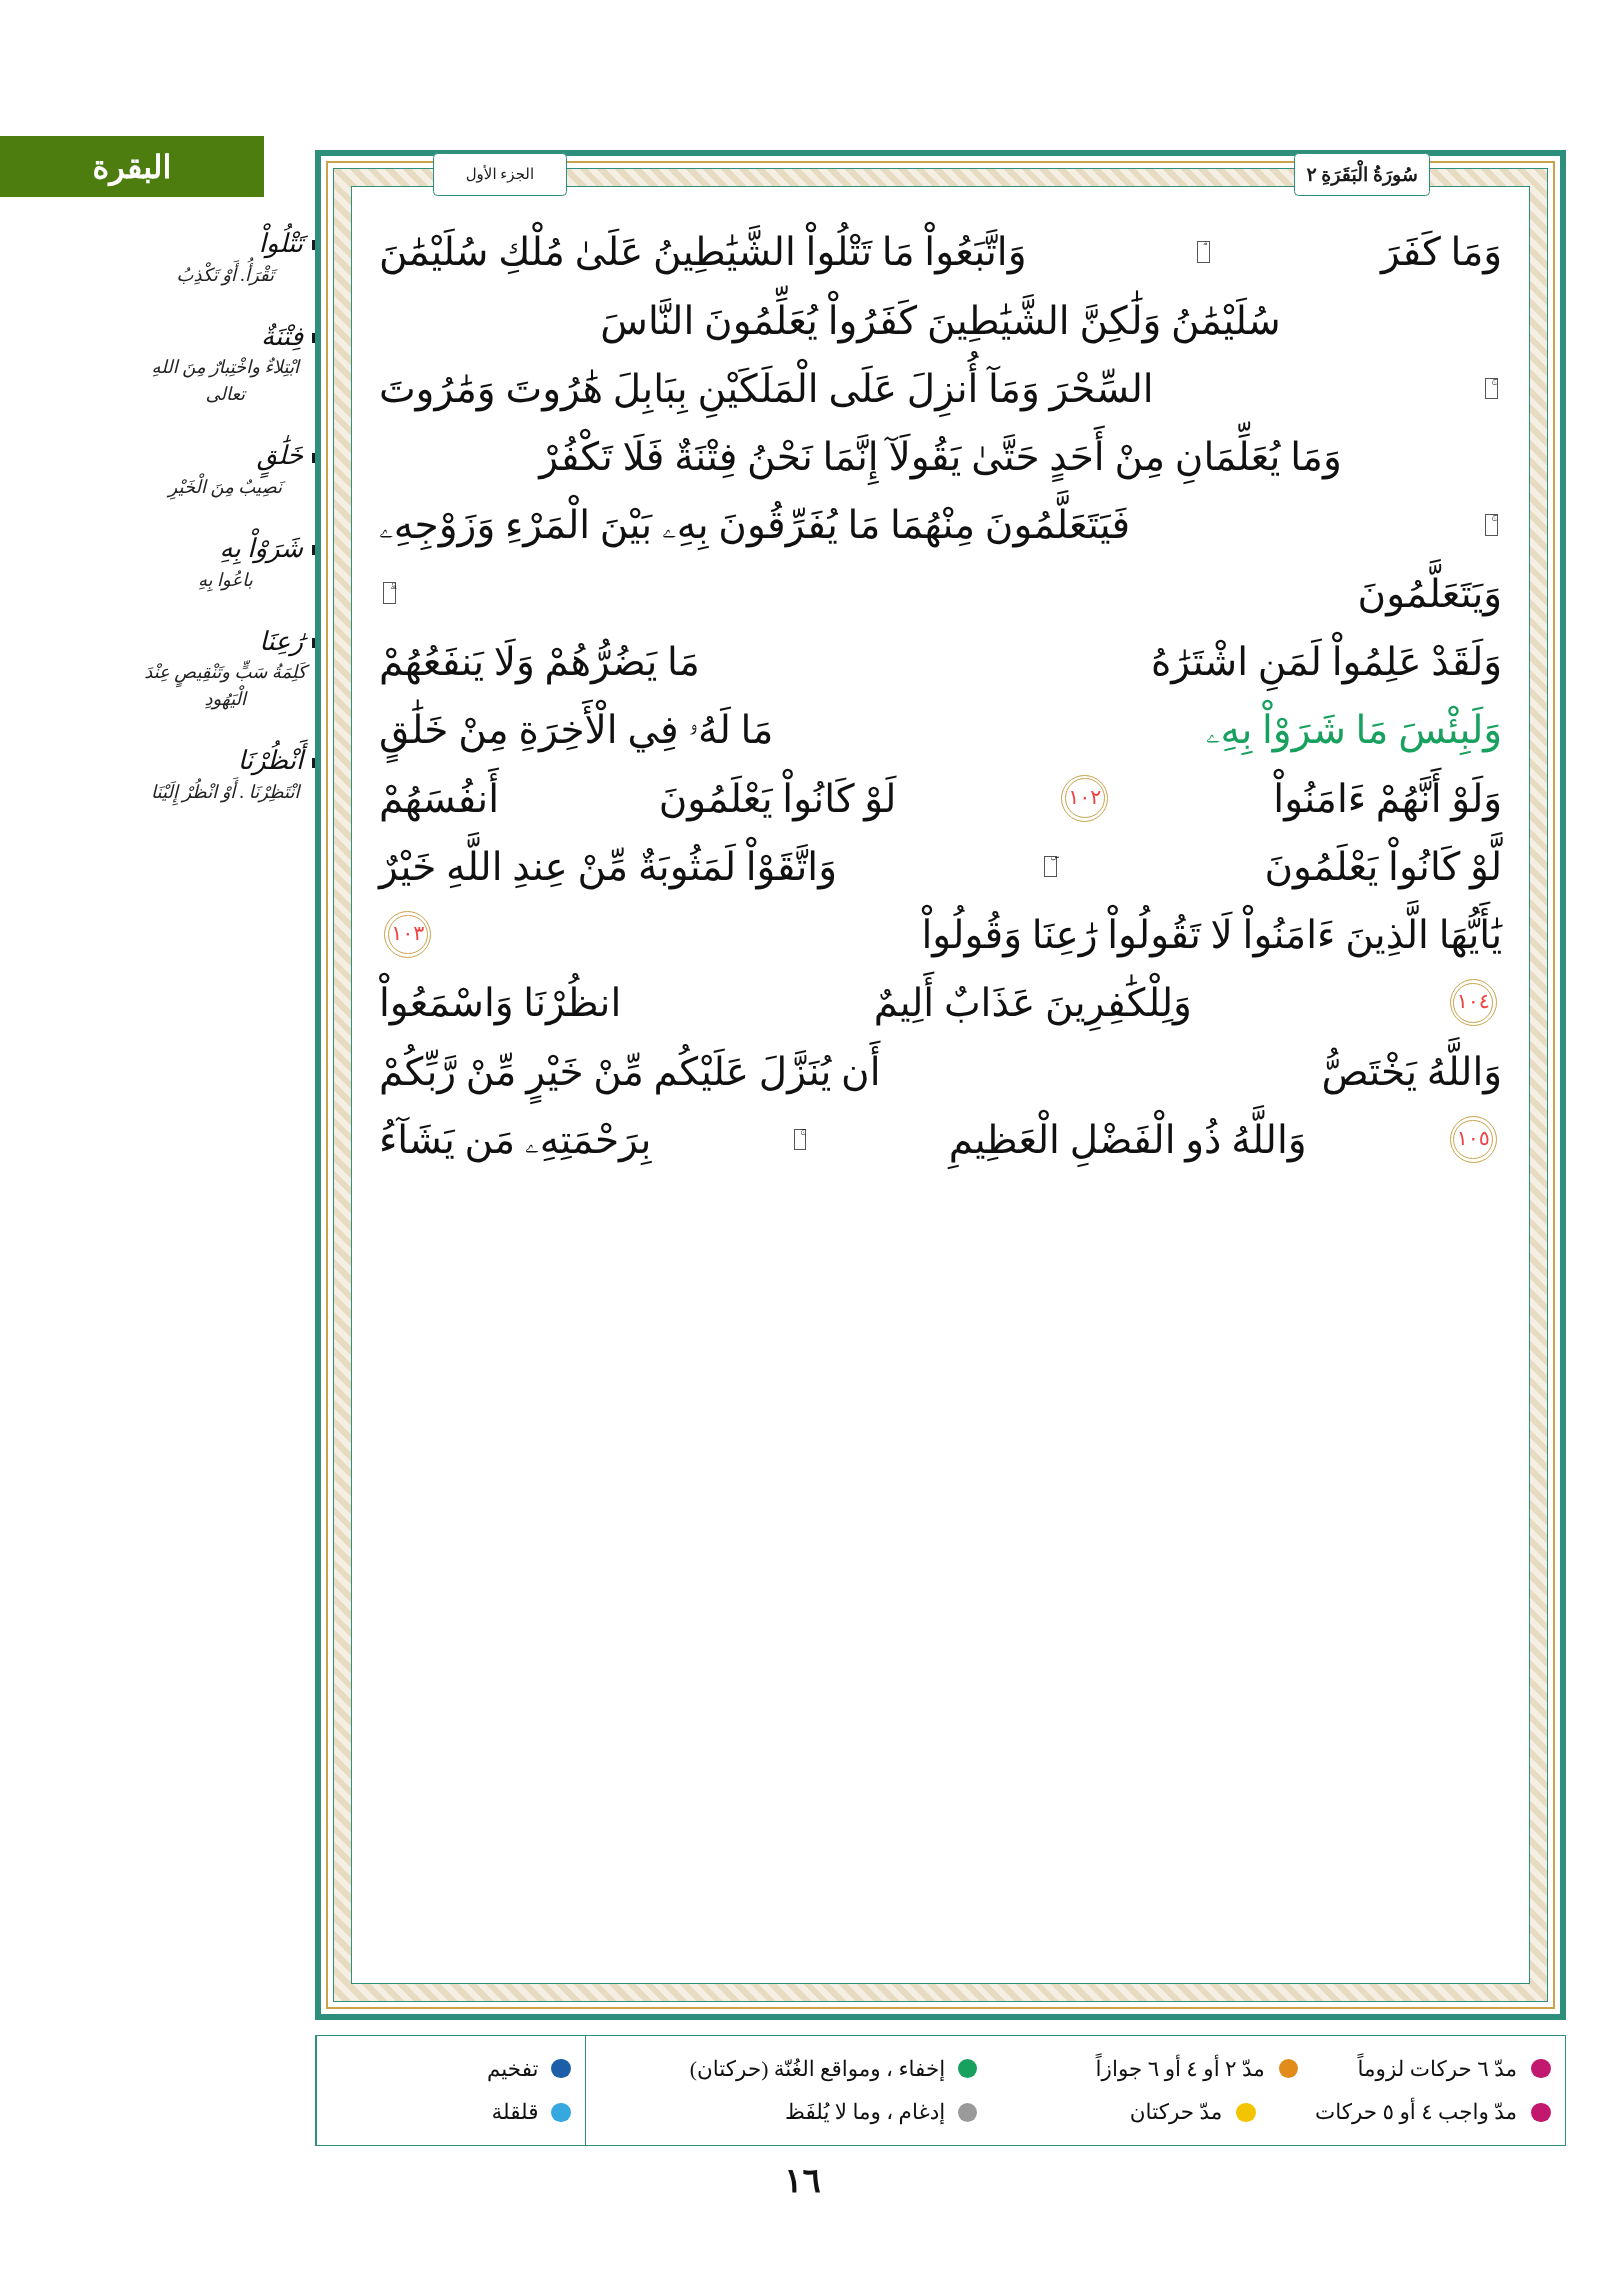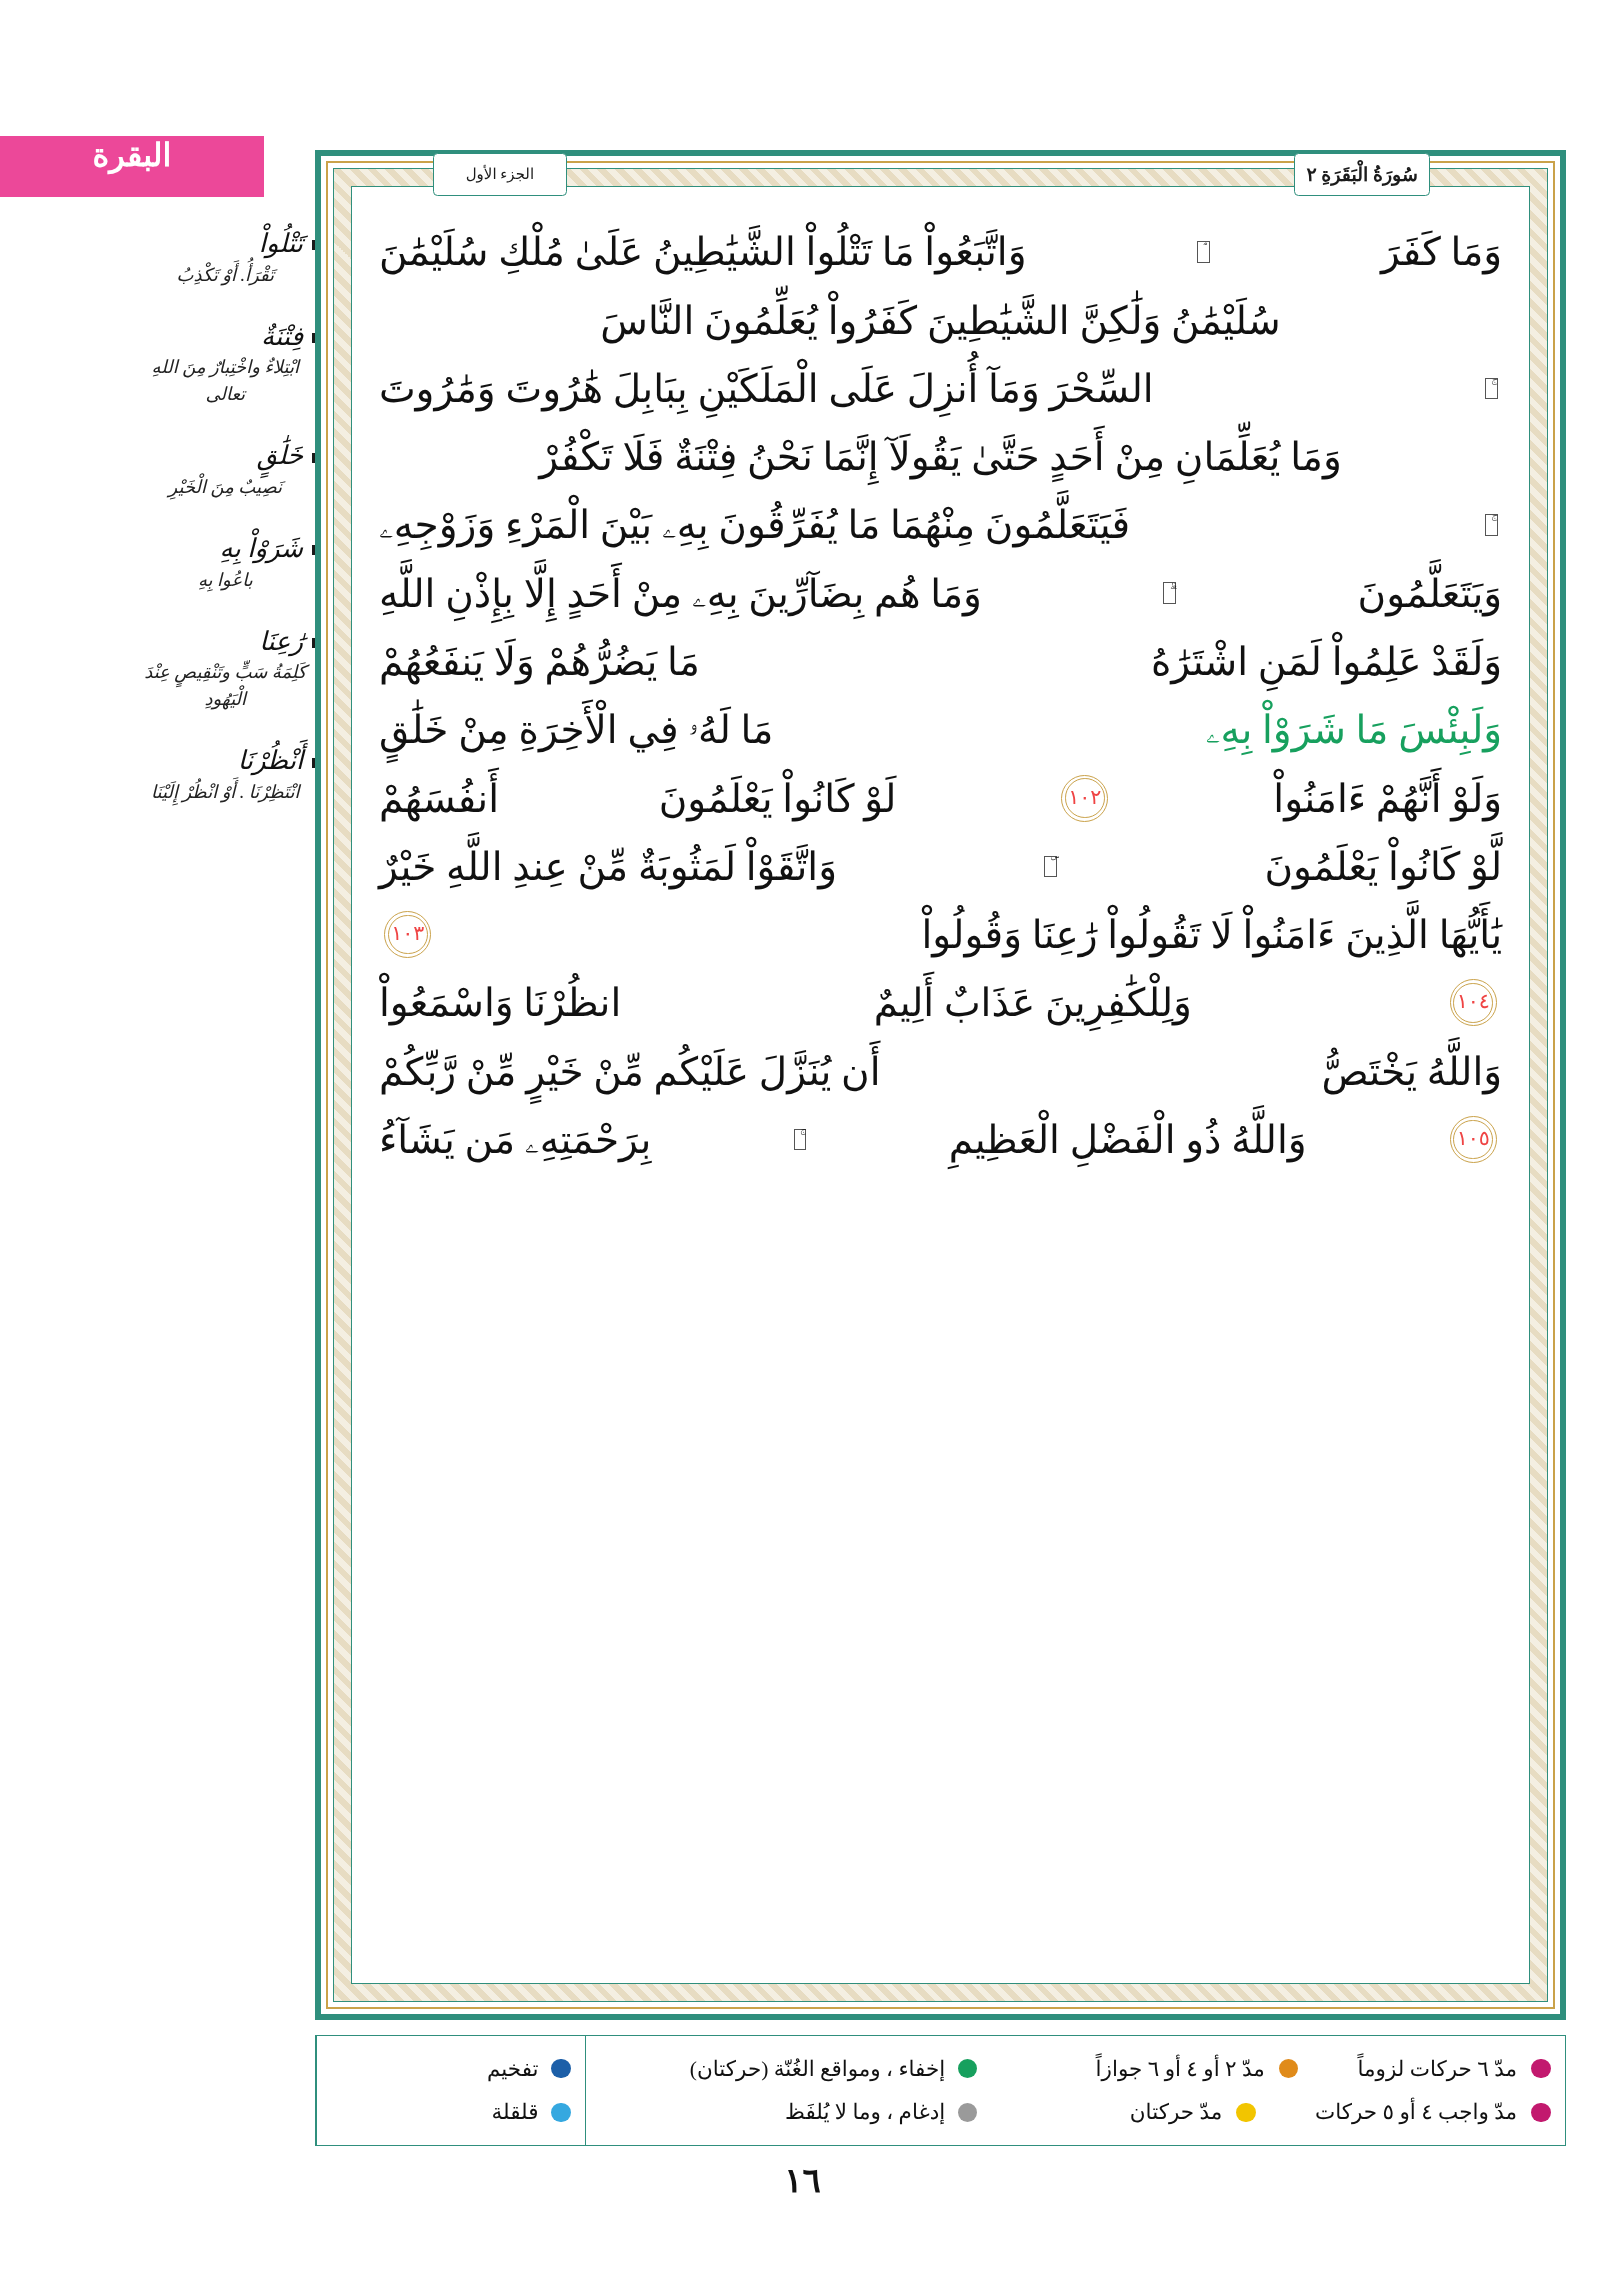--- a/index.html
+++ b/index.html
@@ -13,24 +13,24 @@
     overflow: hidden;
   }
 
   
   .surah-tab {
     position: absolute;
     left: 0;
     top: 136px;
     width: 264px;
     height: 61px;
-    background: #ec4899;
+    background: #4d7c0f;
     color: #ffffff;
     display: flex;
-    align-items: flex-start;
+    align-items: center;
     justify-content: center;
     font-size: 32px;
     font-weight: bold;
     direction: rtl;
     letter-spacing: 0.9px;
   }
 
   
   .glossary {
     position: absolute;
@@ -329,21 +329,20 @@
           </div>
 
           <div class="aya-line">
             <span class="pause-mark">ۚ</span>
             <span class="seg c-black">فَيَتَعَلَّمُونَ مِنْهُمَا مَا يُفَرِّقُونَ بِهِۦ بَيْنَ الْمَرْءِ وَزَوْجِهِۦ</span>
           </div>
 
           <div class="aya-line">
             <span class="seg c-black">وَيَتَعَلَّمُونَ</span>
             <span class="pause-mark">ۗ</span>
-            <span class="seg c-black">وَمَا هُم بِضَآرِّينَ بِهِۦ مِنْ أَحَدٍ إِلَّا بِإِذْنِ اللَّهِ</span>
           </div>
 
           <div class="aya-line">
             <span class="seg c-black">وَلَقَدْ عَلِمُواْ لَمَنِ اشْتَرَٰهُ</span>
             <span class="seg c-black">مَا يَضُرُّهُمْ وَلَا يَنفَعُهُمْ</span>
           </div>
 
           <div class="aya-line">
             <span class="seg c-green">وَلَبِئْسَ مَا شَرَوْاْ بِهِۦ</span>
             <span class="seg c-black">مَا لَهُۥ فِي الْأَخِرَةِ مِنْ خَلَٰقٍ</span>

